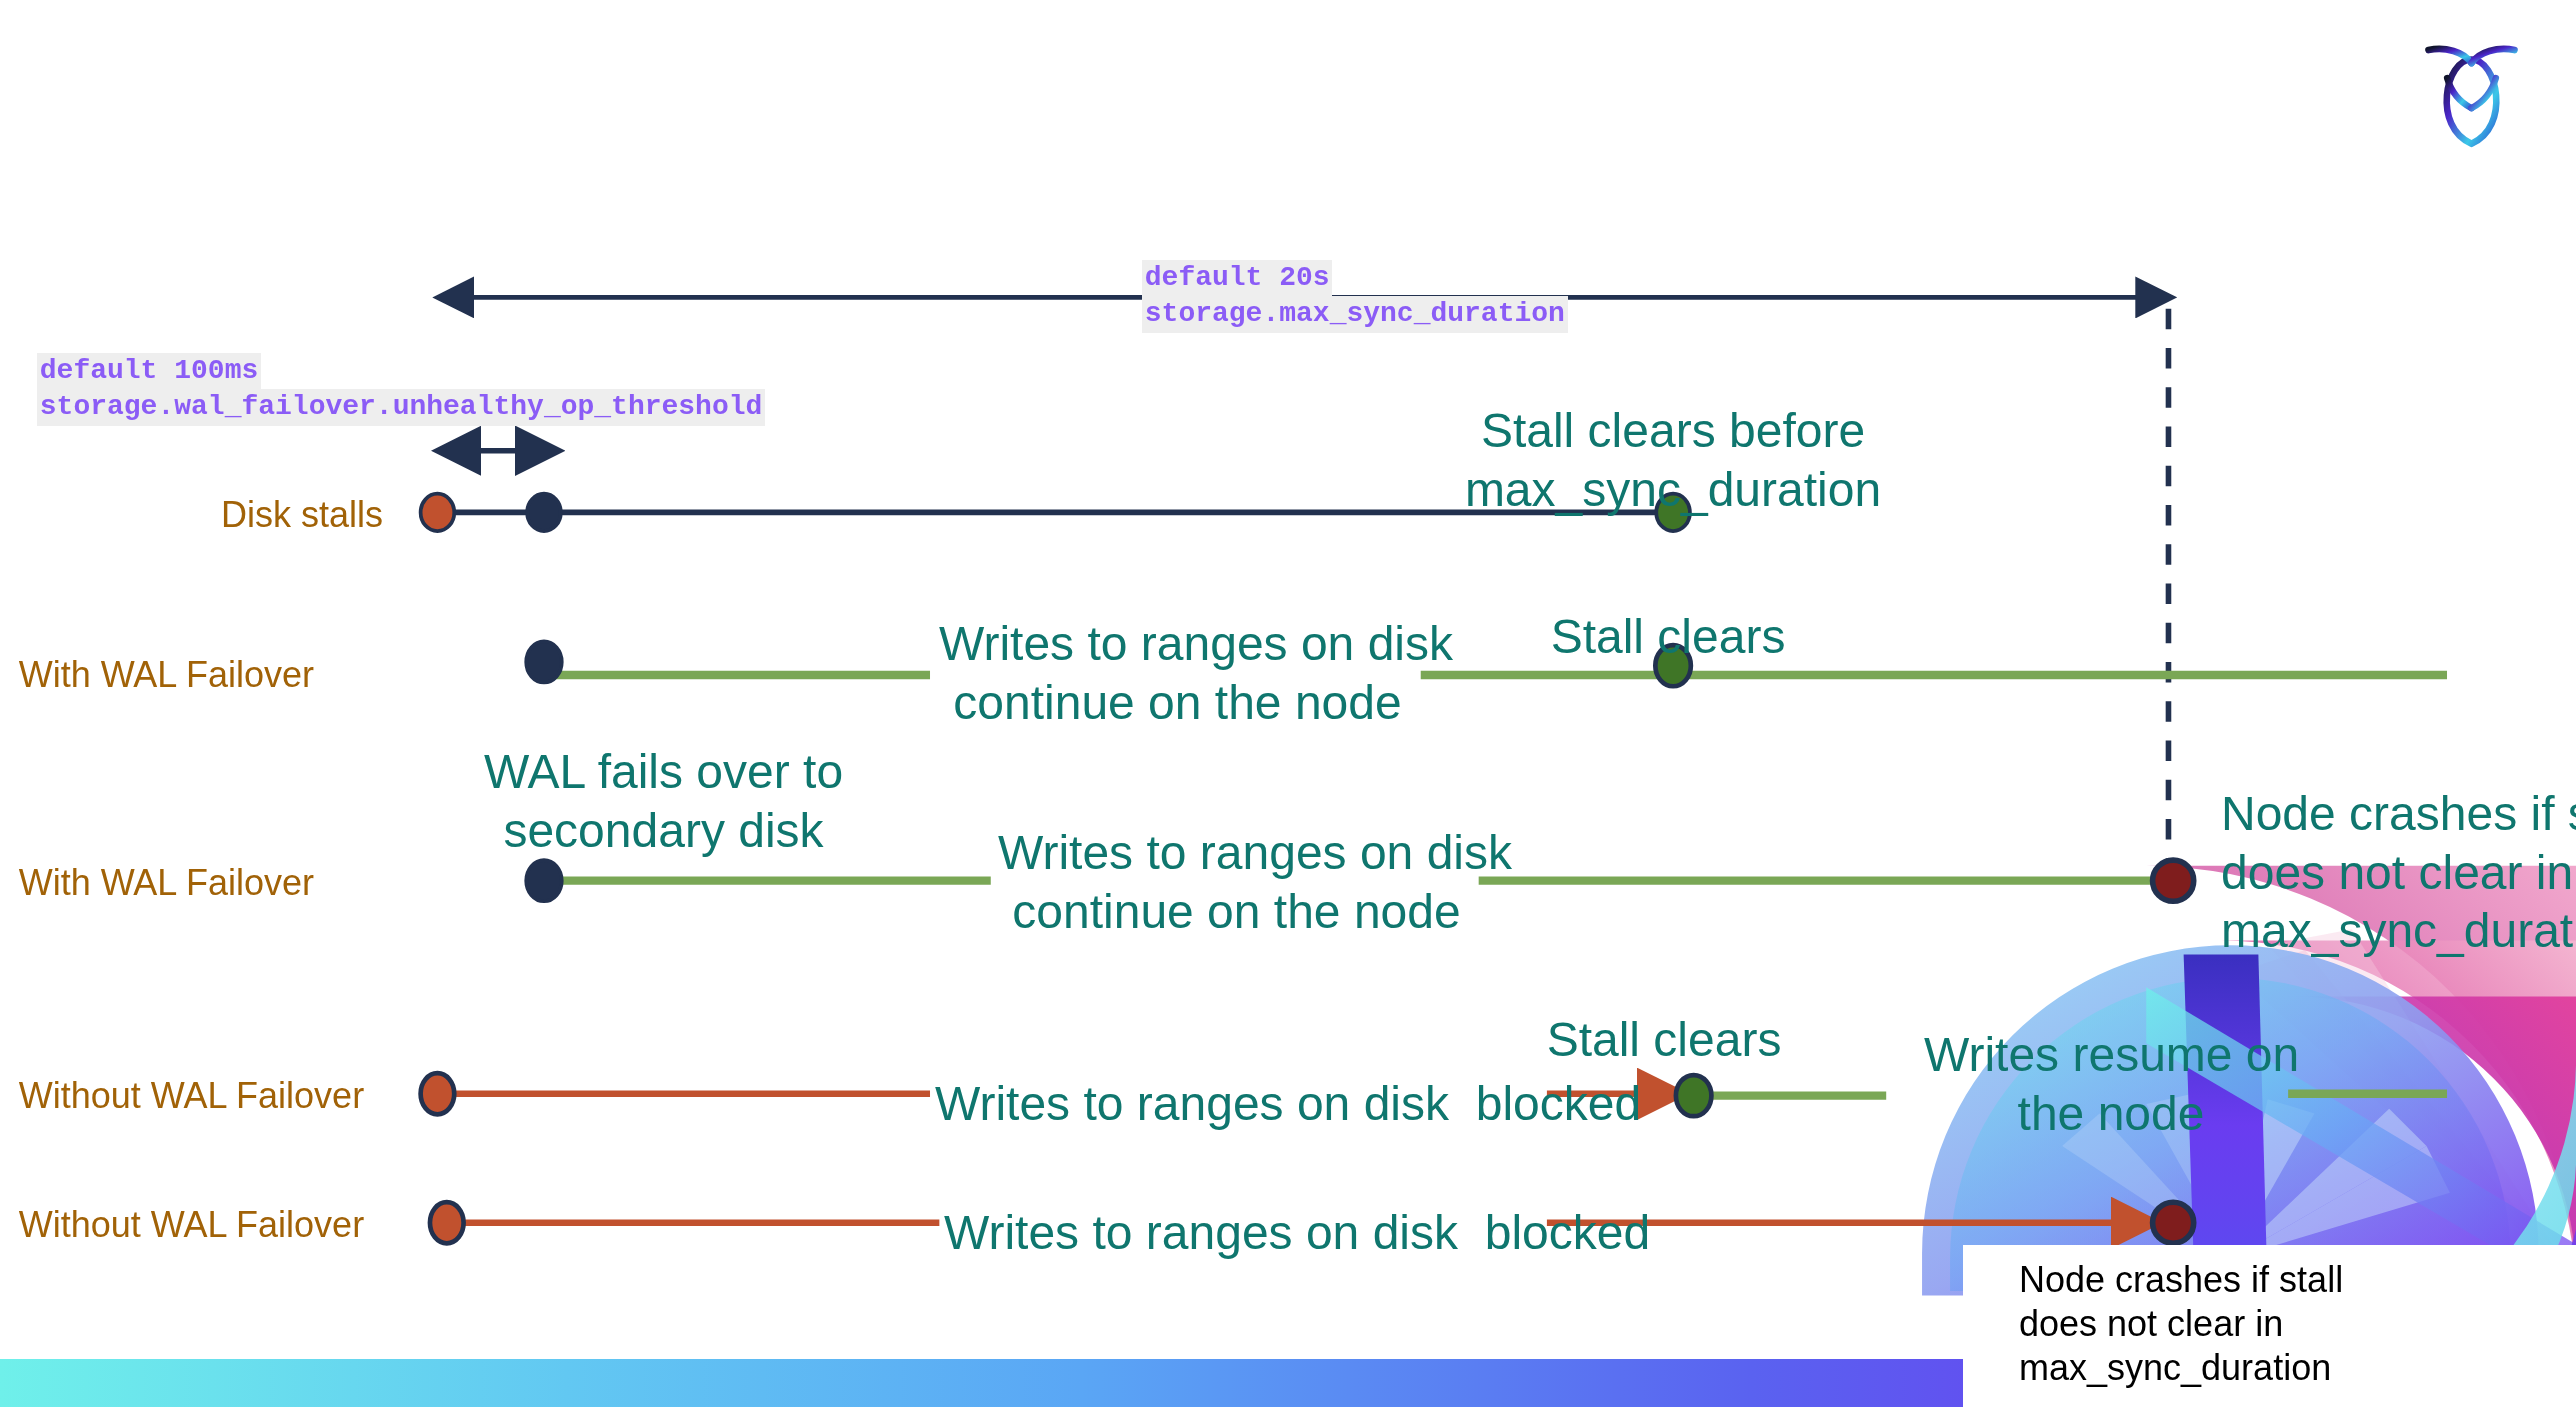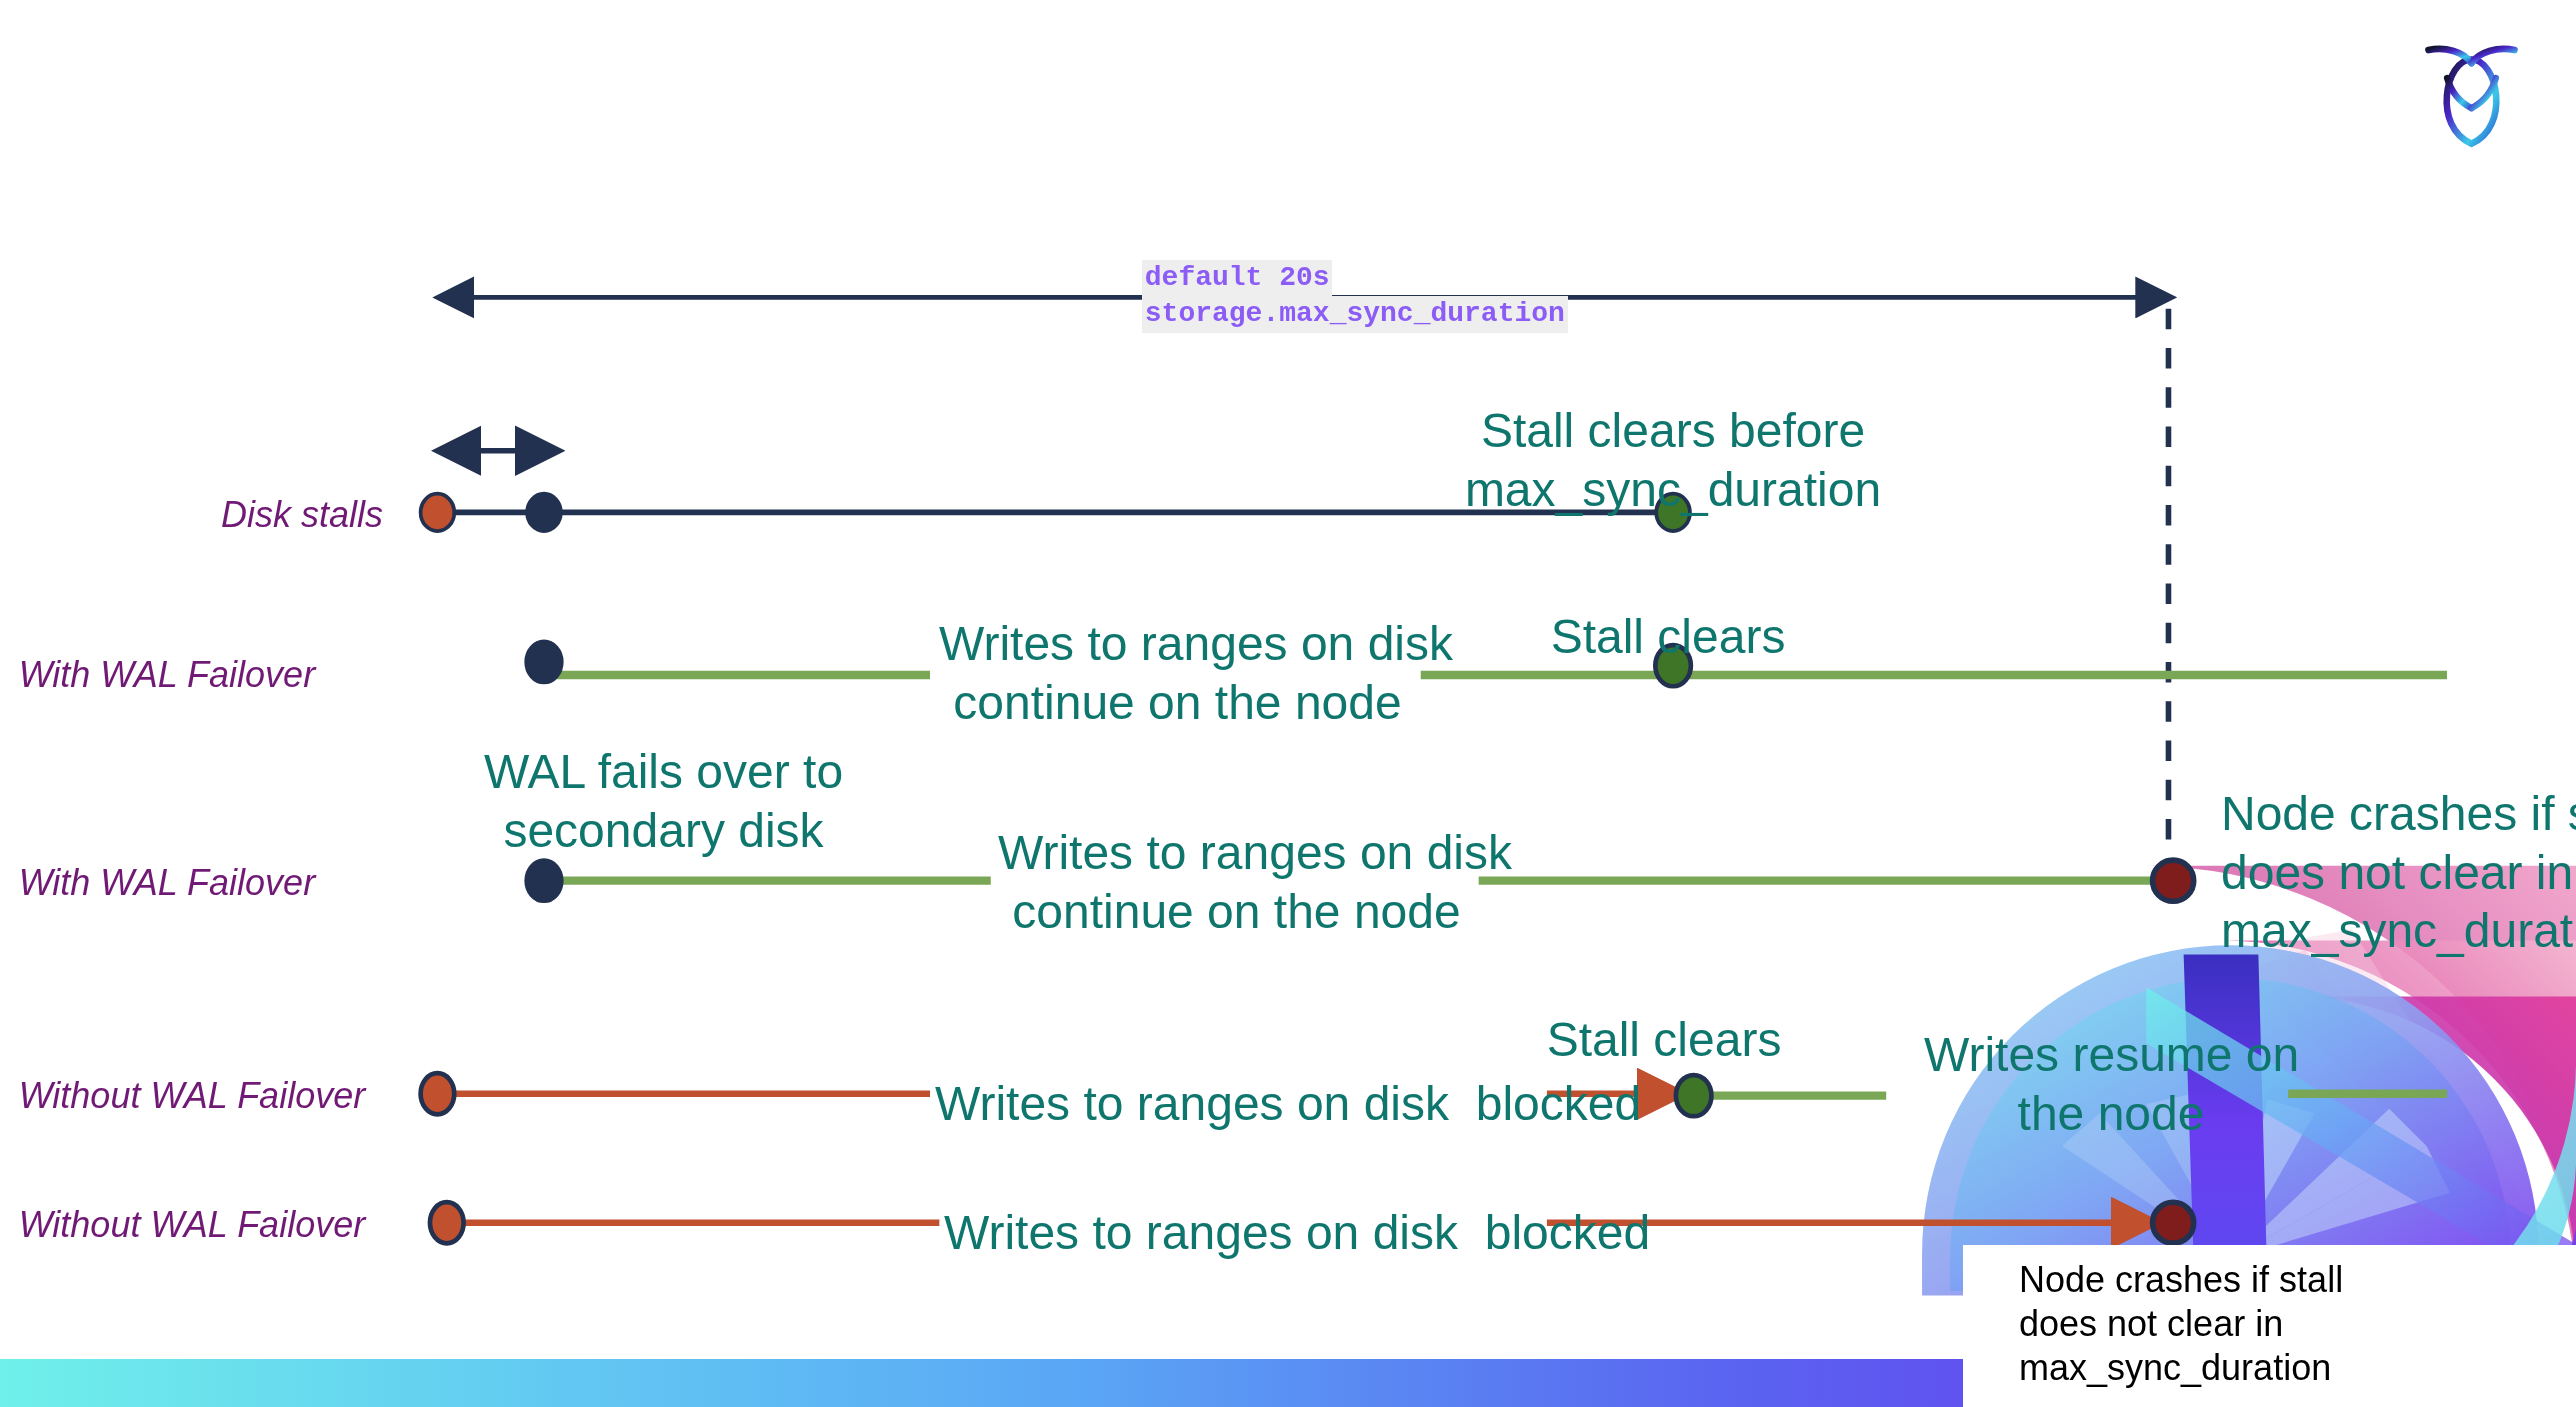--- a/index.html
+++ b/index.html
@@ -32,21 +32,21 @@
     font-family:"Liberation Mono", monospace;
     font-size:28px; color:#8b5cf6;
     background:#eeeeee; display:inline-block;
     line-height:1.30; padding:0 2.8px; white-space:pre;font-weight:bold;
   }
   .code-block{position:absolute;}
 
   
   .lbl{position:absolute; font-size:48px; color:#0f766e; line-height:1.22; white-space:pre;}
   .lbl.c{text-align:center;}
-  .row-label{position:absolute; font-size:36px; color:#701a75; white-space:nowrap;font-style:italic;}
+  .row-label{position:absolute; font-size:36px; color:#a16207; white-space:nowrap;}
 
   
   .svglayer{position:absolute;inset:0;width:2576px;height:1408px;}
 
   
   .callout{
     position:absolute; background:#fff;
     left:1963px; top:1245px; width:613px; height:163px;
   }
   .callout .txt{position:absolute; left:56px; top:13px; font-size:36px; line-height:1.22; color:#000; white-space:pre;}
@@ -205,20 +205,24 @@
         <path d="M96 60 C 90 80 78 88 70 92"></path>
       </g>
     </svg>
   </div>
 
   <div class="code-block" style="left:1142px; top:260px; text-align:left;">
     <div class="code">default 20s</div><br>
     <div class="code">storage.max_sync_duration</div>
   </div>
 
+  <div class="code-block" style="left:37px; top:353px; text-align:left;">
+    <div class="code">default 100ms</div><br>
+    <div class="code">storage.wal_failover.unhealthy_op_threshold</div>
+  </div>
 
   <div class="row-label" style="left:221px; top:494px;">Disk stalls</div>
   <div class="lbl c" style="left:1458px; top:402px; width:430px;">Stall clears before
 max_sync_duration</div>
 
   <div class="row-label" style="left:18.7px; top:654px;">With WAL Failover</div>
   <div class="lbl c" style="left:939px; top:615px; width:477px;">Writes to ranges on disk
 continue on the node</div>
   <div class="lbl c" style="left:467px; top:699px; width:393px;margin-top:44px;">WAL fails over to
 secondary disk</div>

